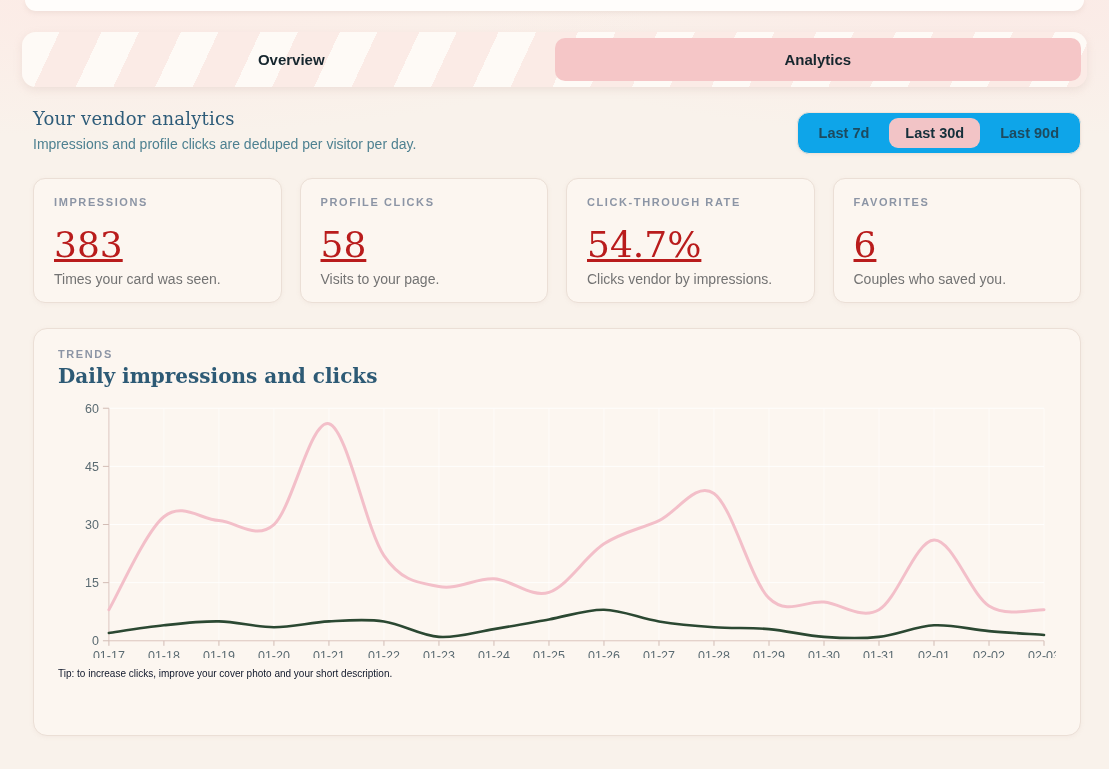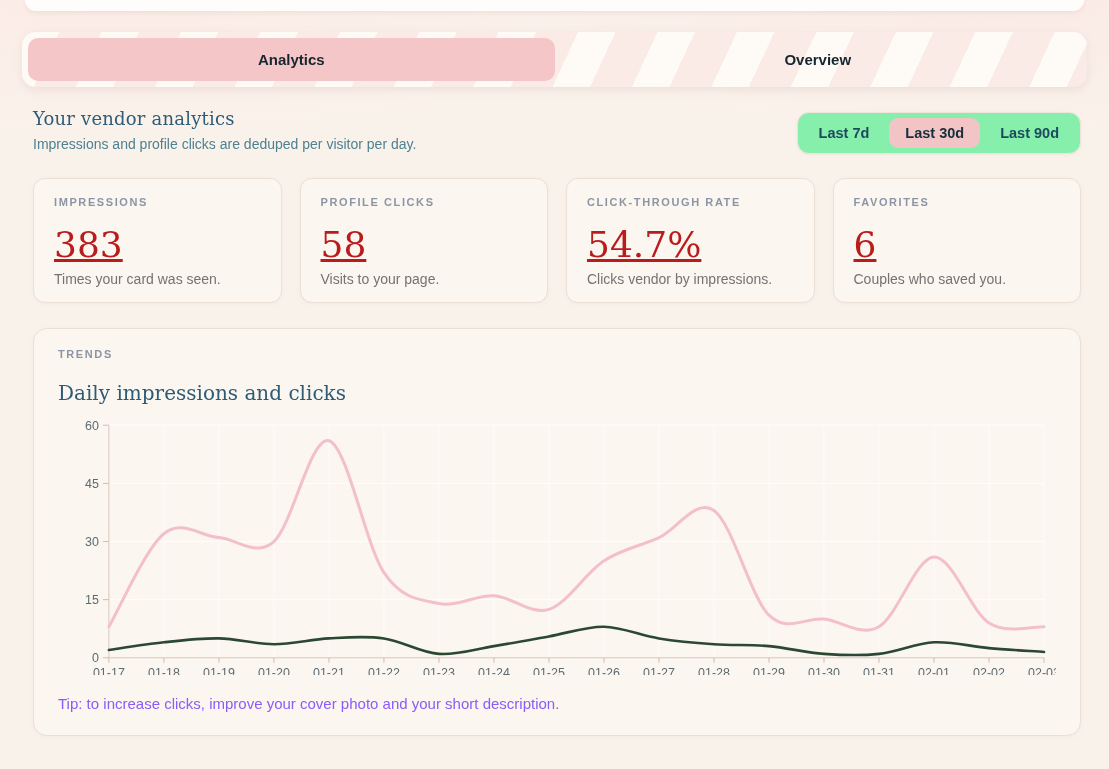--- a/index.html
+++ b/index.html
@@ -30,21 +30,21 @@
   }
   .tab.selected{background:#f5c6c7;}
   .content{position:absolute;top:108px;left:33px;right:28px;}
   .header-row{display:flex;justify-content:space-between;align-items:flex-start;}
   .page-title{
     margin:0 0 7px 0;font-family:"DejaVu Serif",serif;font-weight:500;
     font-size:18px;color:#2e5c79;letter-spacing:.2px;
   }
   .page-subtitle{margin:0;font-size:14px;color:#4e8191;}
   .range{
-    display:flex;gap:4px;background:#86efac;border:1px solid #f0e4da;
+    display:flex;gap:4px;background:#0ea5e9;border:1px solid #f0e4da;
     border-radius:12px;padding:5px;margin-top:4px;
     box-shadow:0 1px 3px rgba(190,160,150,.12);
   }
   .range-btn{
     border:none;background:transparent;border-radius:9px;cursor:pointer;
     font-family:"Liberation Sans",sans-serif;font-size:14.5px;font-weight:700;
     color:#1d4a5e;padding:7px 16px;
   }
   .range-btn.selected{background:#f2c4c6;color:#142f3a;}
   .stats-grid{display:grid;grid-template-columns:repeat(4,1fr);gap:18px;margin-top:24px;}
@@ -59,35 +59,35 @@
     color:#b91c1c;margin:18px 0 7px;text-decoration:underline;
   }
   .stat-desc{font-size:14px;color:#737373;}
   .trends-card{
     margin-top:25px;background:#fcf6f0;border:1px solid #ebdfd6;border-radius:14px;
     padding:19px 24px 8px;box-sizing:border-box;height:408px;
     box-shadow:0 1px 4px rgba(190,160,150,.10);
   }
   .eyebrow{font-size:11px;font-weight:600;letter-spacing:1.6px;color:#8c95a5;}
   .trends-title{
-    margin:21px 0 0 0;font-family:"DejaVu Serif",serif;font-weight:400;
+    margin:4px 0 0 0;font-family:"DejaVu Serif",serif;font-weight:700;
     font-size:20px;color:#2d5a75;
   }
   .chart{display:block;width:100%;height:258px;margin-top:12px;}
   .chart text.tick{font-family:"Liberation Sans",sans-serif;font-size:12.5px;fill:#5b6b72;}
-  .tip{font-size:15px;color:#8b5cf6;margin-top:20px;}
+  .tip{font-size:10px;color:#0f172a;margin-top:10px;}
 </style>
 </head>
 <body>
 
 <div class="top-sliver"></div>
 
 <div class="tabbar">
+  <button class="tab">Overview</button>
   <button class="tab selected">Analytics</button>
-  <button class="tab">Overview</button>
 </div>
 
 <div class="content">
   <div class="header-row">
     <div>
       <h1 class="page-title">Your vendor analytics</h1>
       <p class="page-subtitle">Impressions and profile clicks are deduped per visitor per day.</p>
     </div>
     <div class="range">
       <button class="range-btn">Last 7d</button>

